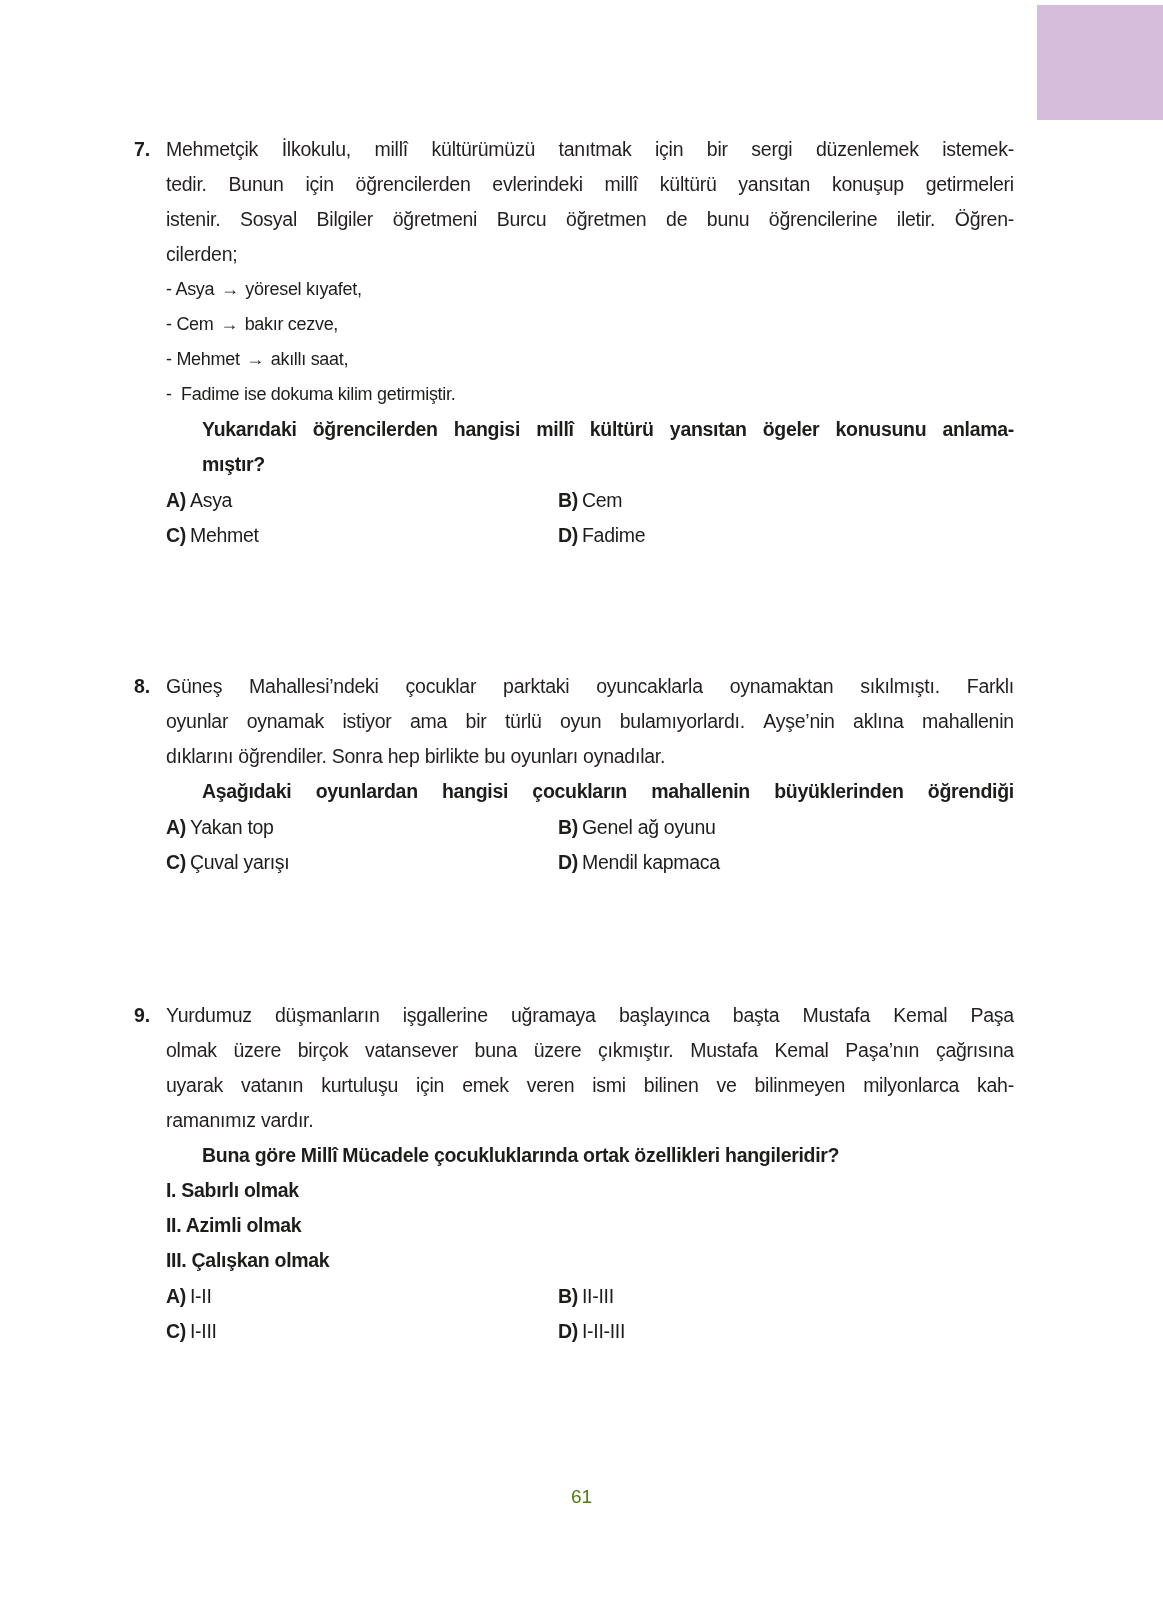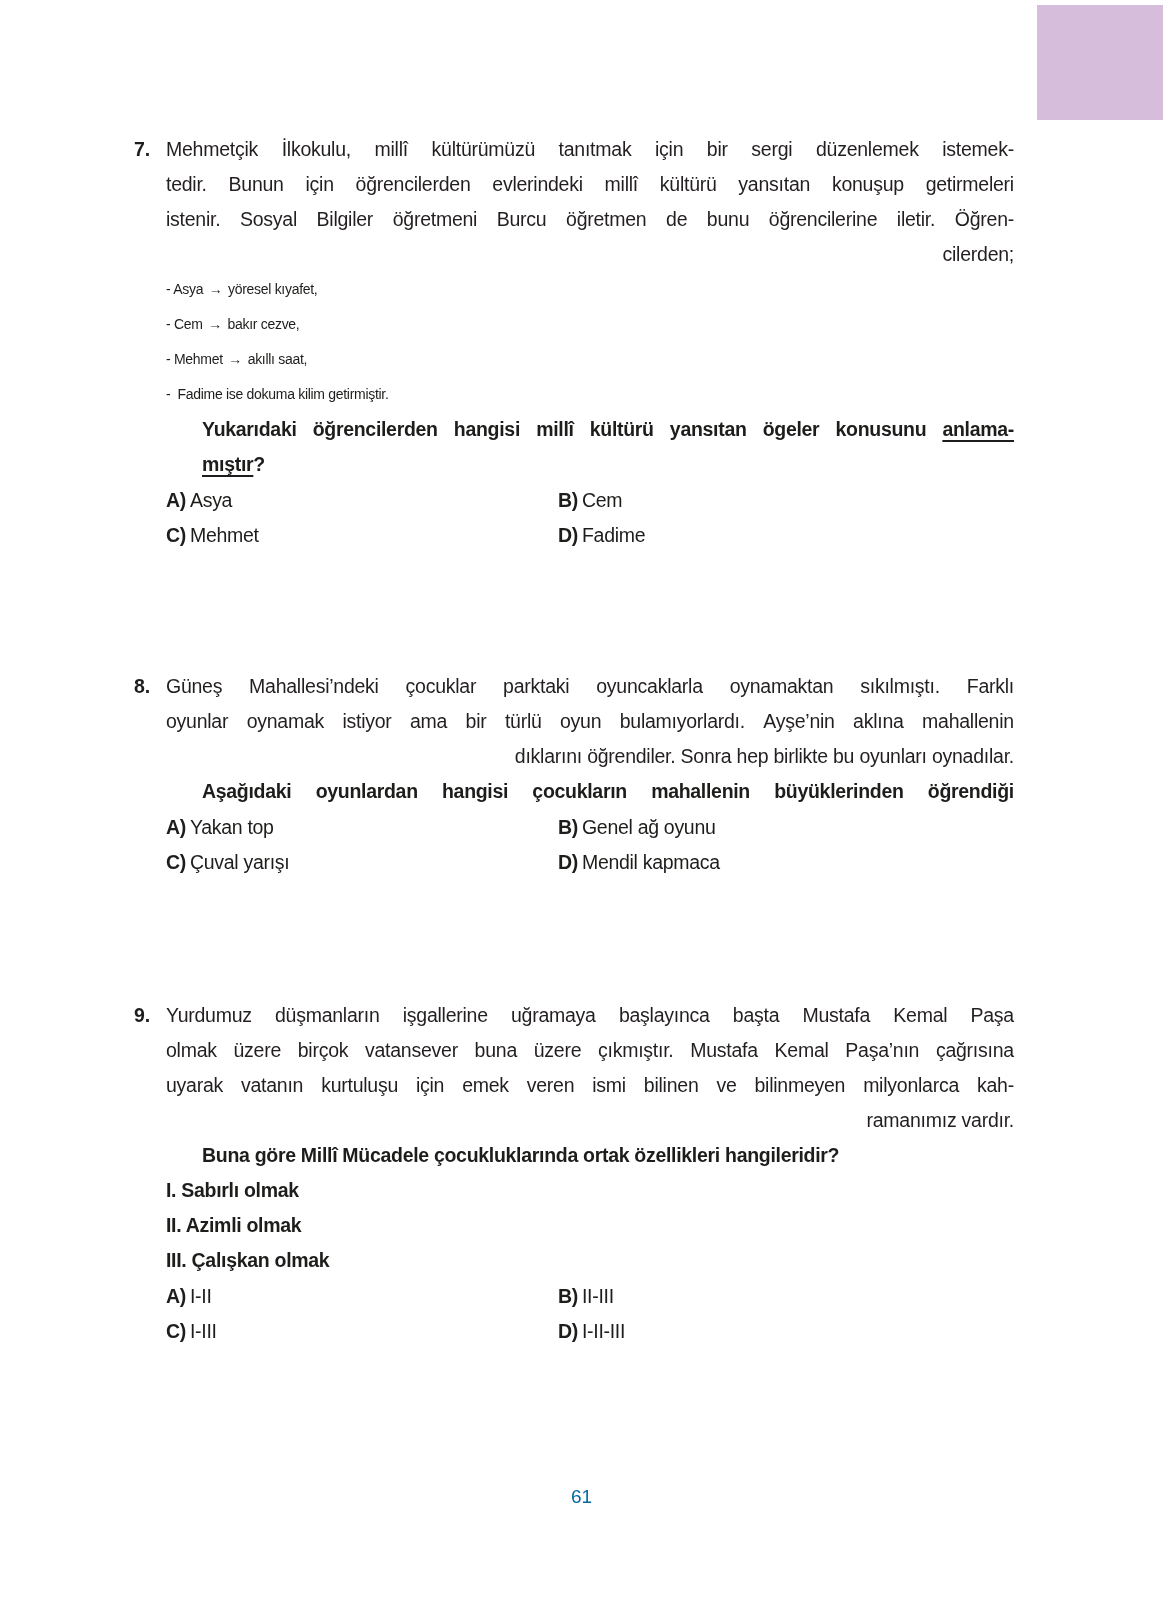--- a/index.html
+++ b/index.html
@@ -64,57 +64,56 @@
   .q-body {
     flex: 1 1 auto;
     min-width: 0;
   }
 
   .para {
     font-size: 19.5px;
     line-height: 35px;
     letter-spacing: -0.25px;
     color: #231f20;
-    text-align: right;
   }
 
   .para .line {
     display: block;
     white-space: nowrap;
   }
 
   .para .line.justify {
     display: flex;
     justify-content: space-between;
     white-space: nowrap;
   }
   .para .line.justify > span { white-space: pre; }
 
   .list-line {
-    font-size: 14px;
+    font-size: 18px;
     line-height: 35px;
     letter-spacing: -0.3px;
     white-space: nowrap;
   }
   .arrow { padding: 0 2px; }
 
   .prompt {
     font-weight: bold;
     font-size: 19.5px;
     line-height: 35px;
     letter-spacing: -0.3px;
   }
   .prompt .line { display: block; white-space: nowrap; margin-left: 36px; }
   .prompt .line.justify {
     display: flex;
     justify-content: space-between;
     white-space: nowrap;
   }
   .prompt .line.justify > span { white-space: pre; }
-  .u { text-decoration: underline; text-underline-offset: 4px; text-decoration-thickness: 2px; }
+  .u { text-underline-offset: 4px; text-decoration-thickness: 2px; }
 
   .roman-line {
     font-size: 19.5px;
     line-height: 35px;
     letter-spacing: -0.3px;
     white-space: nowrap;
     font-weight: bold;
   }
 
   .options {
@@ -138,21 +137,21 @@
   }
   .opt-text { font-weight: normal; }
 
   .page-number {
     position: absolute;
     left: 0;
     right: 0;
     top: 1486px;
     text-align: center;
     font-size: 19px;
-    color: #0369a1;
+    color: #4d7c0f;
     letter-spacing: 0;
   }
 </style>
 </head>
 <body>
 
 <div class="page">
 
   <div class="corner-block"></div>
 

